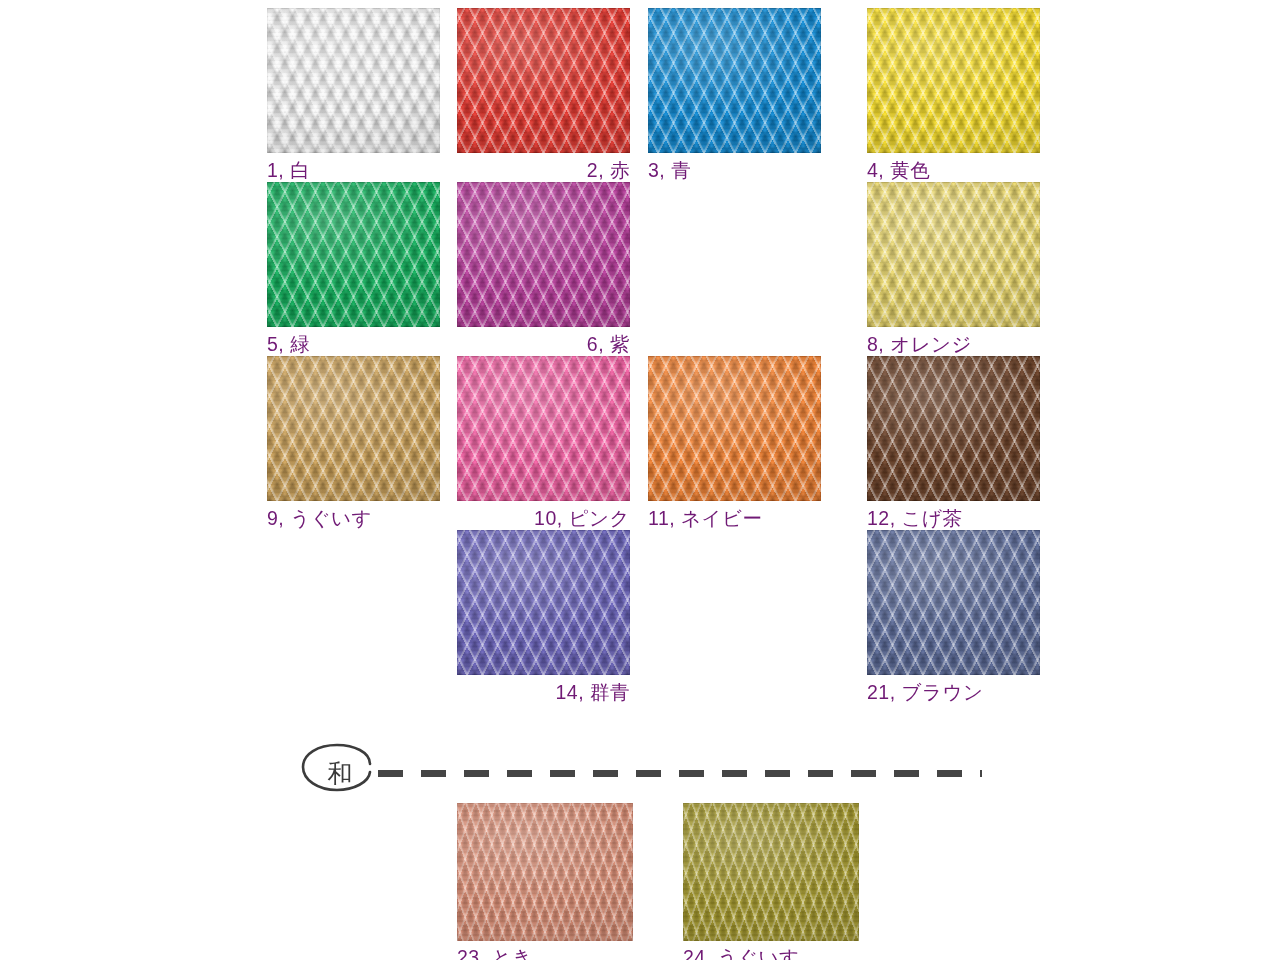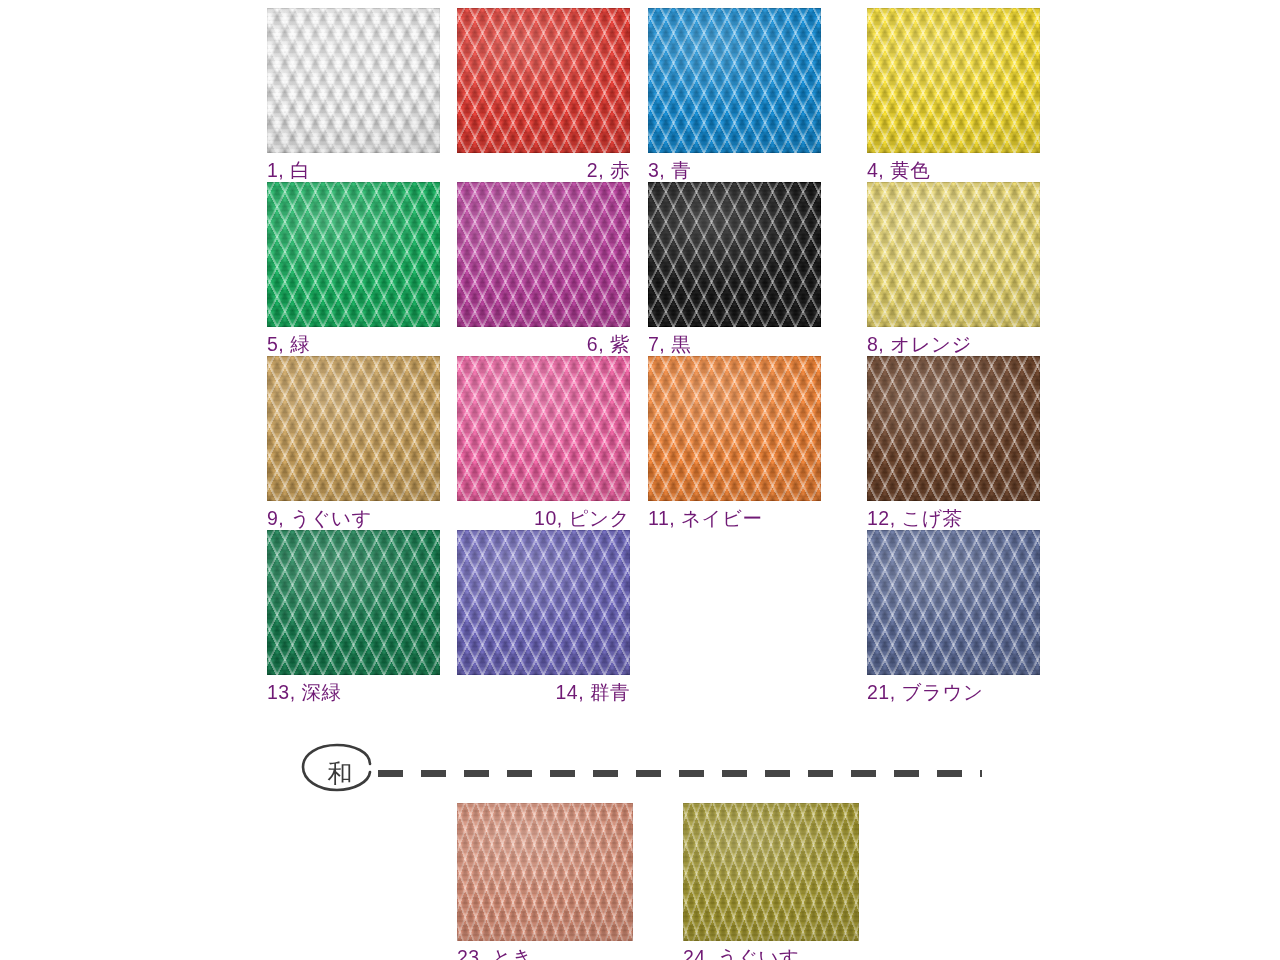--- a/index.html
+++ b/index.html
@@ -223,27 +223,20 @@
           </div>
           <div class="swatch-label">5, 緑</div>
         </div>
         <div class="swatch-cell c1">
           <div class="swatch-chip" style="background-color: rgb(185, 58, 156); box-shadow: rgb(165, 49, 139) 0px 0px 0px 1px inset;">
             <div class="tex"></div>
             <div class="sheen"></div>
           </div>
           <div class="swatch-label">6, 紫</div>
         </div>
-        <div class="swatch-cell c2">
-          <div class="swatch-chip" style="background-color: rgb(19, 19, 19); box-shadow: rgb(0, 0, 0) 0px 0px 0px 1px inset;">
-            <div class="tex"></div>
-            <div class="sheen"></div>
-          </div>
-          <div class="swatch-label">7, 黒</div>
-        </div>
         <div class="swatch-cell c3">
           <div class="swatch-chip" style="background-color: rgb(236, 217, 106); box-shadow: rgb(220, 200, 92) 0px 0px 0px 1px inset;">
             <div class="tex"></div>
             <div class="sheen"></div>
           </div>
           <div class="swatch-label">8, オレンジ</div>
         </div>
       </div>
       <div class="swatch-row">
         <div class="swatch-cell c0">
@@ -269,27 +262,20 @@
         </div>
         <div class="swatch-cell c3">
           <div class="swatch-chip" style="background-color: rgb(107, 63, 36); box-shadow: rgb(90, 51, 27) 0px 0px 0px 1px inset;">
             <div class="tex"></div>
             <div class="sheen"></div>
           </div>
           <div class="swatch-label">12, こげ茶</div>
         </div>
       </div>
       <div class="swatch-row">
-        <div class="swatch-cell c0">
-          <div class="swatch-chip" style="background-color: rgb(15, 125, 76); box-shadow: rgb(11, 109, 65) 0px 0px 0px 1px inset;">
-            <div class="tex"></div>
-            <div class="sheen"></div>
-          </div>
-          <div class="swatch-label">13, 深緑</div>
-        </div>
         <div class="swatch-cell c1">
           <div class="swatch-chip" style="background-color: rgb(106, 99, 189); box-shadow: rgb(90, 83, 171) 0px 0px 0px 1px inset;">
             <div class="tex"></div>
             <div class="sheen"></div>
           </div>
           <div class="swatch-label">14, 群青</div>
         </div>
         <div class="swatch-cell c3">
           <div class="swatch-chip" style="background-color: rgb(90, 106, 154); box-shadow: rgb(77, 92, 138) 0px 0px 0px 1px inset;">
             <div class="tex"></div>

